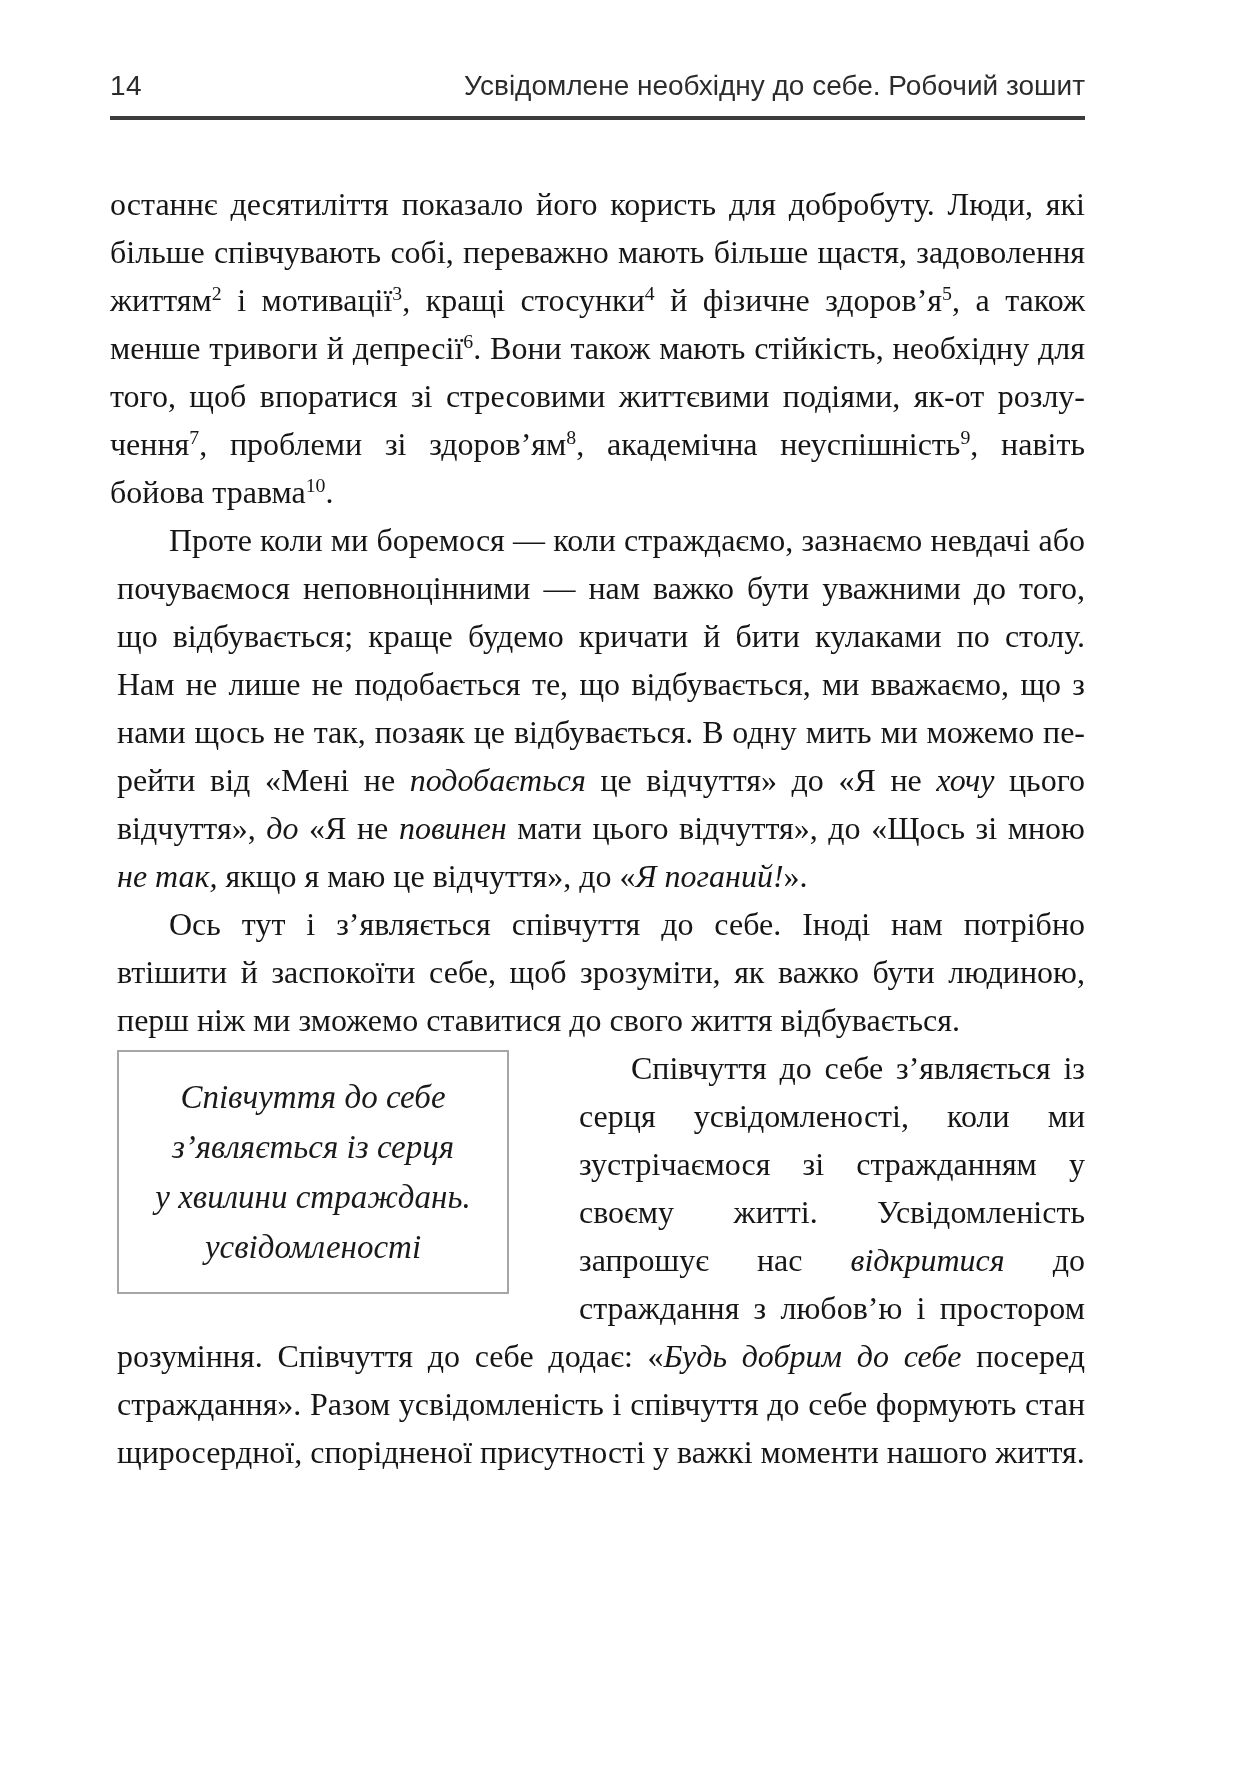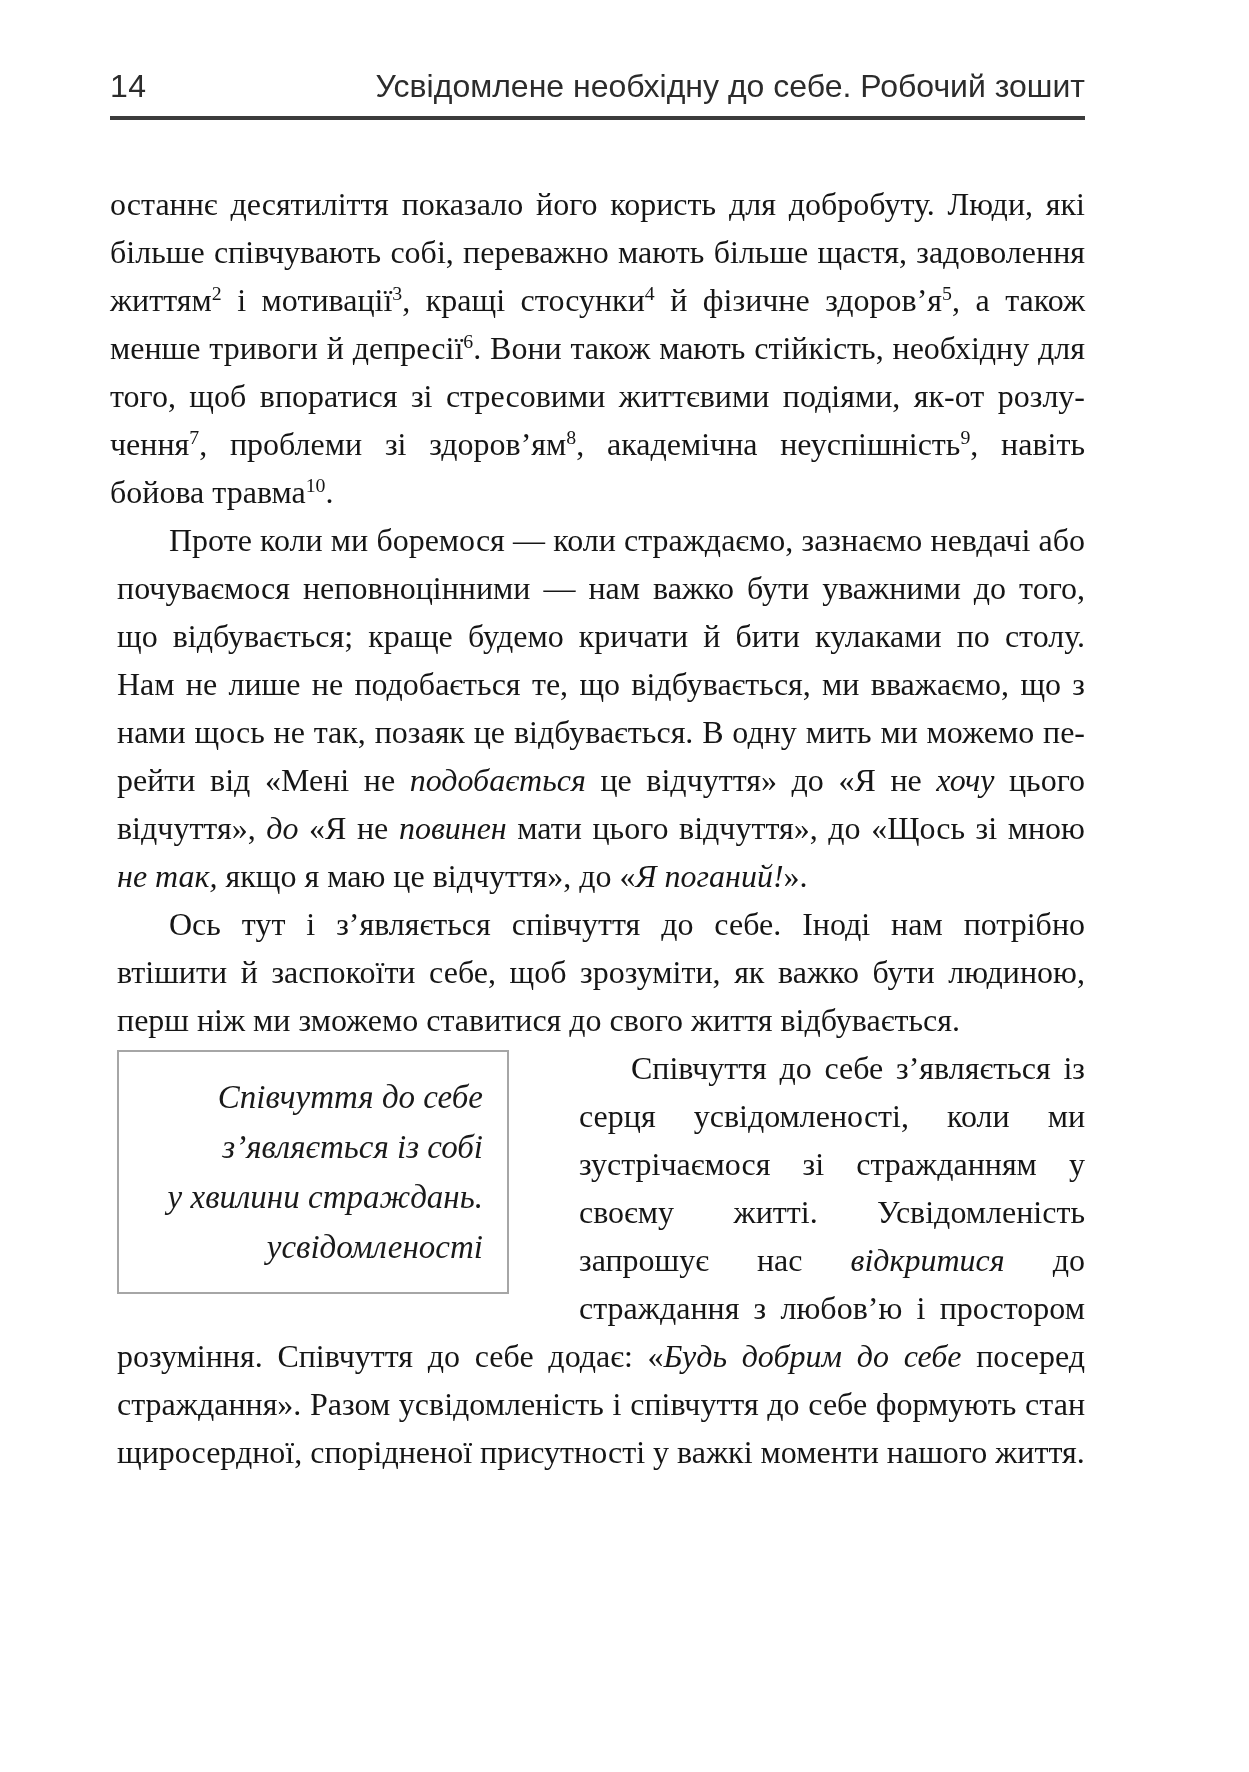--- a/index.html
+++ b/index.html
@@ -19,21 +19,21 @@
     padding: 70px 164px 0 110px;
     background: #ffffff;
     font-family: "Liberation Serif", "DejaVu Serif", serif;
     color: #161616;
   }
   .running-head {
     display: flex;
     justify-content: space-between;
     align-items: baseline;
     font-family: "Liberation Sans", "DejaVu Sans", sans-serif;
-    font-size: 32px;
+    font-size: 28px;
     line-height: 32px;
     color: #2c2c2c;
   }
   .page-number { letter-spacing: 0.5px; }
   .head-rule {
     height: 4px;
     background: #3c3c3c;
     margin-top: 14px;
     border: none;
   }
@@ -57,21 +57,21 @@
   .pullquote {
     float: left;
     box-sizing: border-box;
     width: 392px;
     border: 2px solid #a6a6a6;
     padding: 20px 24px;
     margin: 6px 70px 18px 0;
     font-style: italic;
     font-size: 33px;
     line-height: 50px;
-    text-align: right;
+    text-align: center;
     text-indent: 0;
     color: #1a1a1a;
     background: #ffffff;
   }
   .pq-line { white-space: nowrap; }
 </style>
 </head>
 <body>
 
 <div class="page">
@@ -85,21 +85,21 @@
 
   <div class="body-text">
 
     <div class="para"><span>останнє десятиліття показало його користь для добробуту. Люди, які більше співчувають собі, переважно мають біль­ше щастя, задоволення життям</span><sup class="fn">2</sup><span> і мотивації</span><sup class="fn">3</sup><span>, кращі стосун­ки</span><sup class="fn">4</sup><span> й фізичне здоров’я</span><sup class="fn">5</sup><span>, а також менше тривоги й депре­сії</span><sup class="fn">6</sup><span>. Вони також мають стійкість, необхідну для того, щоб впоратися зі стресовими життєвими подіями, як-от розлу­чення</span><sup class="fn">7</sup><span>, проблеми зі здоров’ям</span><sup class="fn">8</sup><span>, академічна неуспішність</span><sup class="fn">9</sup><span>, навіть бойова травма</span><sup class="fn">10</sup><span>.</span></div>
 
     <div class="para indent"><span>Проте коли ми боремося — коли страждаємо, зазнає­мо невдачі або почуваємося неповноцінними — нам важ­ко бути уважними до того, що відбувається; краще будемо кричати й бити кулаками по столу. Нам не лише не подо­бається те, що відбувається, ми вважаємо, що з нами щось не так, позаяк це відбувається. В одну мить ми можемо пе­рейти від «Мені не </span><em>подобається</em><span> це відчуття» до «Я не </span><em>хочу</em><span> цього відчуття», </span><em>до</em><span> «Я не </span><em>повинен</em><span> мати цього відчуття», до «Щось зі мною </span><em>не так,</em><span> якщо я маю це відчуття», до «</span><em>Я по­ганий!</em><span>».</span></div>
 
     <div class="para indent">
       <span><span>Ось тут і з’являється співчуття до себе. Іноді нам потріб­но втішити й заспокоїти себе, щоб зрозуміти, як важко бути людиною, перш ніж ми зможемо ставитися до свого життя </span></span><aside class="pullquote">
           <div class="pq-line">Співчуття до себе</div>
-          <div class="pq-line">з’являється із собі</div>
+          <div class="pq-line">з’являється із серця</div>
           <div class="pq-line">у хвилини страждань.</div>
           <div class="pq-line">усвідомленості</div>
         </aside><span><span>відбувається.</span></span>
     </div>
 
     <div class="para indent"><span>Співчуття до себе з’явля­ється із серця усвідомлено­сті, коли ми зустрічаємося зі стражданням у своєму житті. Усвідомленість запрошує нас </span><em>відкритися</em><span> до страждання з любов’ю і простором розумін­ня. Співчуття до себе додає: «</span><em>Будь добрим до себе</em><span> посеред страждання». Разом усвідомленість і співчуття до себе фор­мують стан щиросердної, спорідненої присутності у важкі моменти нашого життя.</span></div>
 
   </div>
 
 </div>

